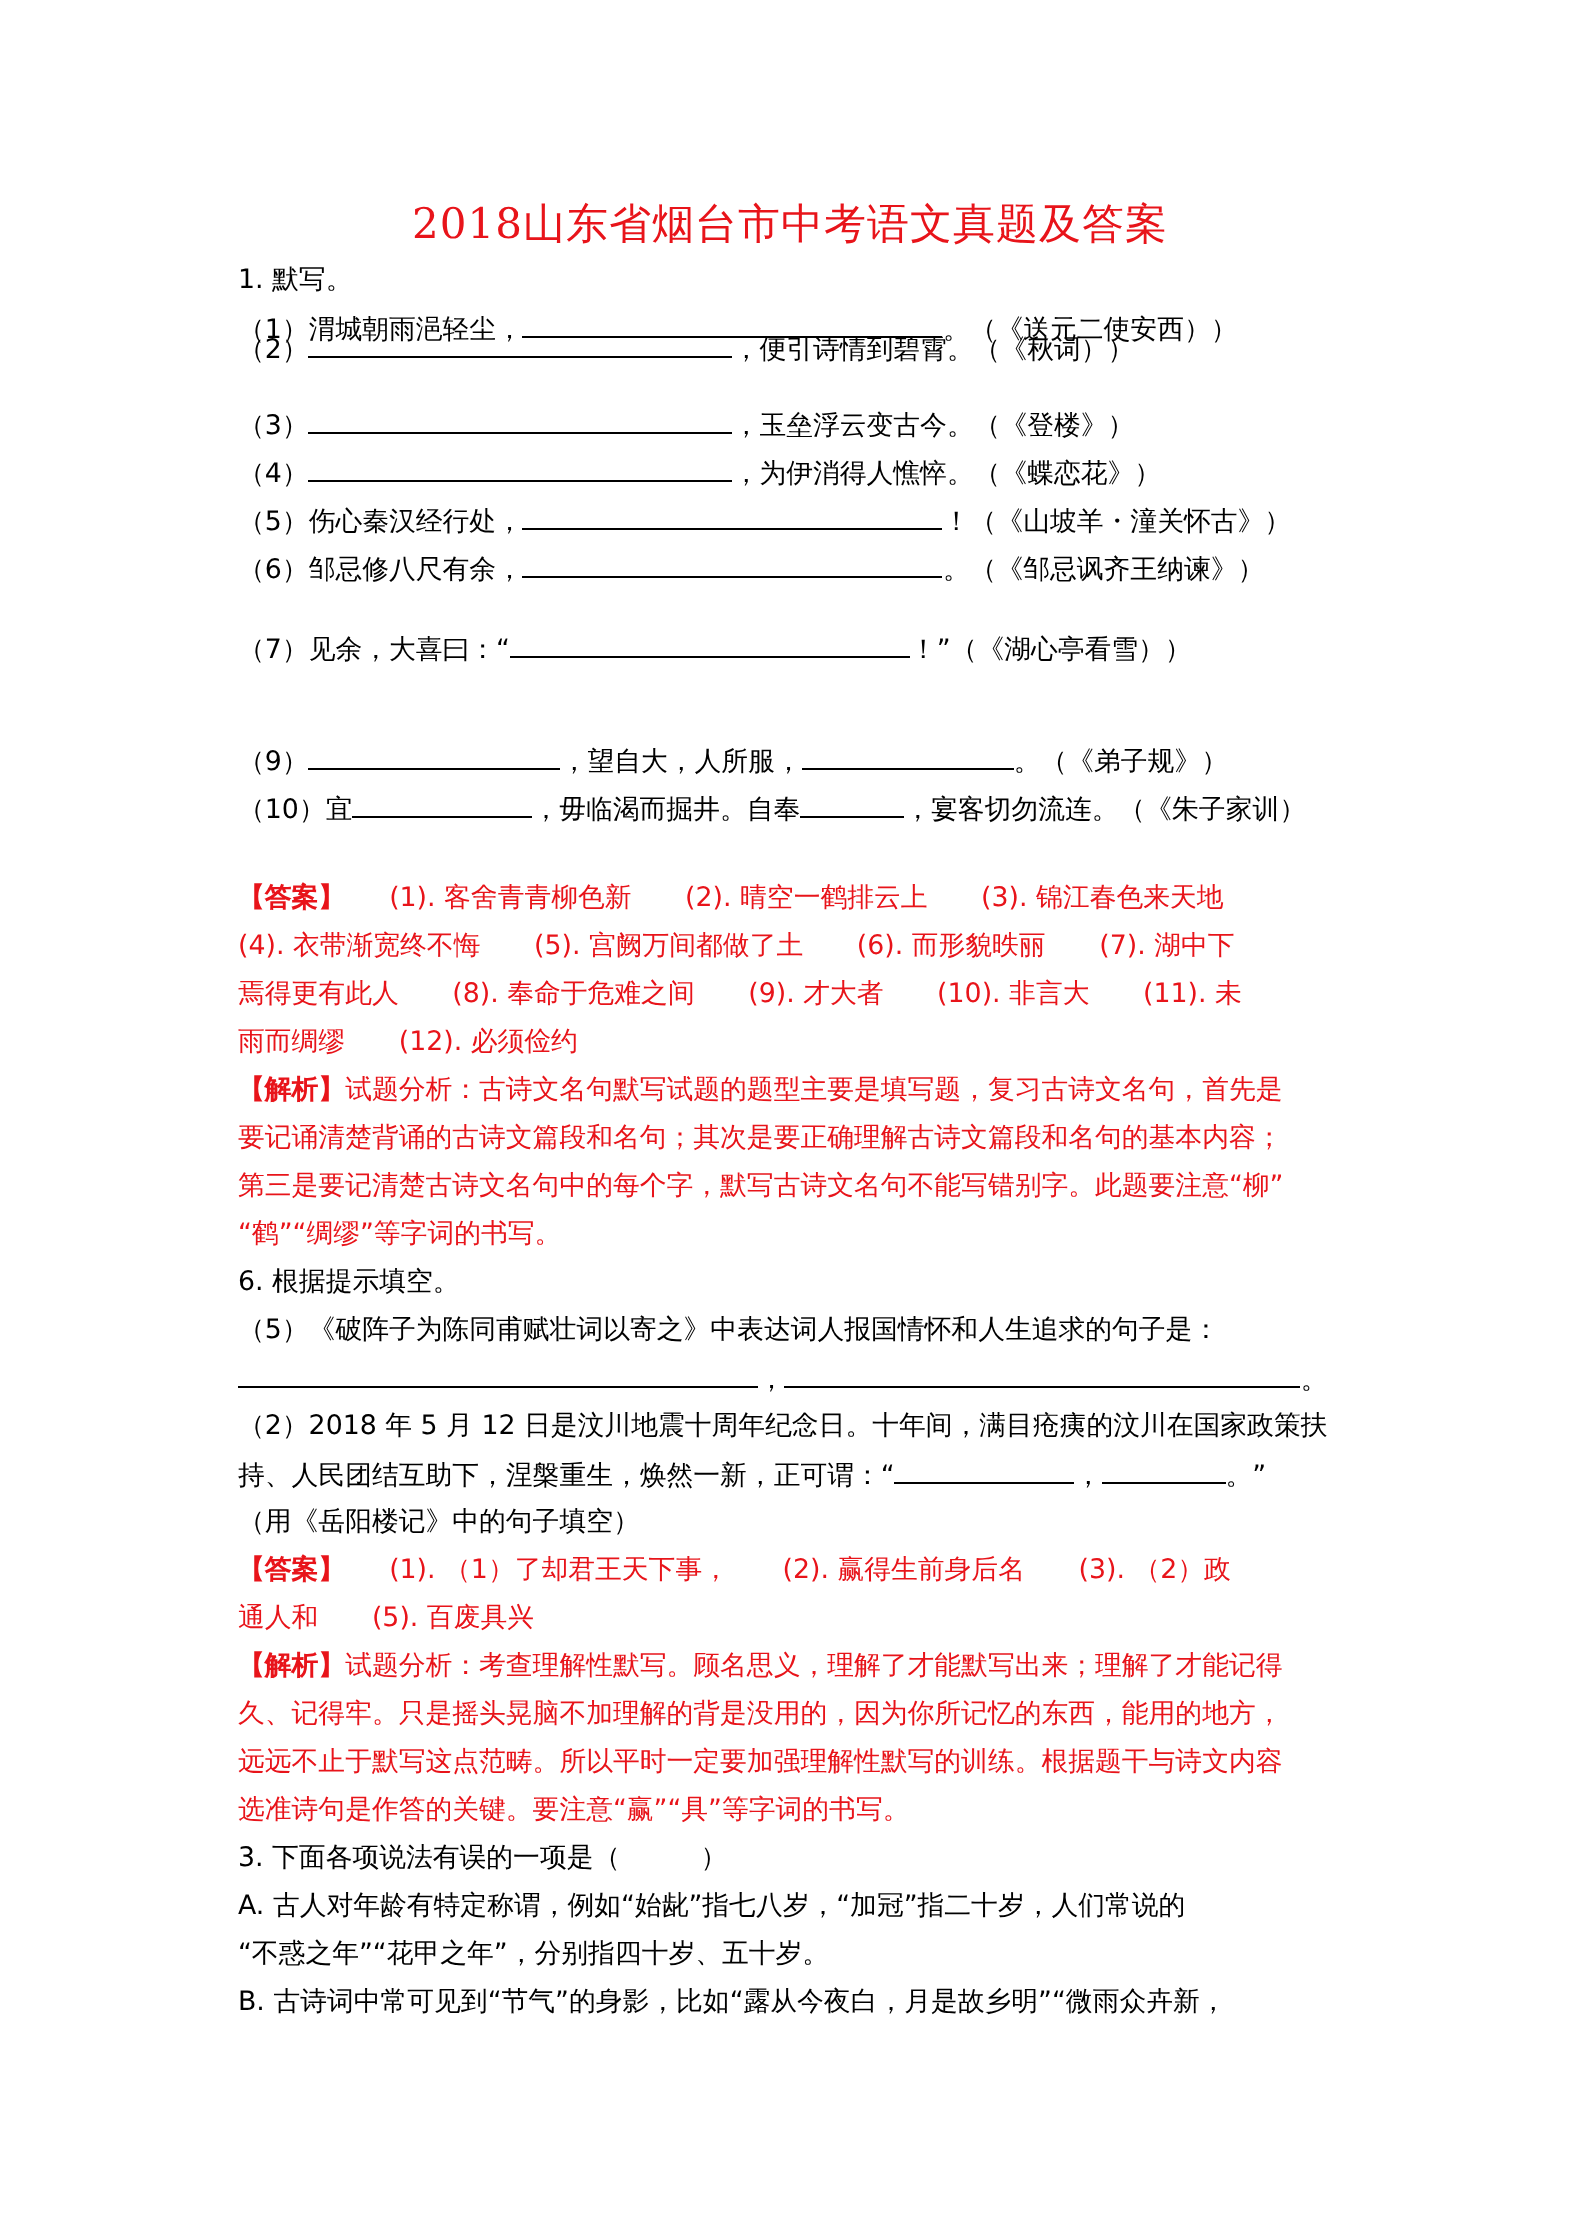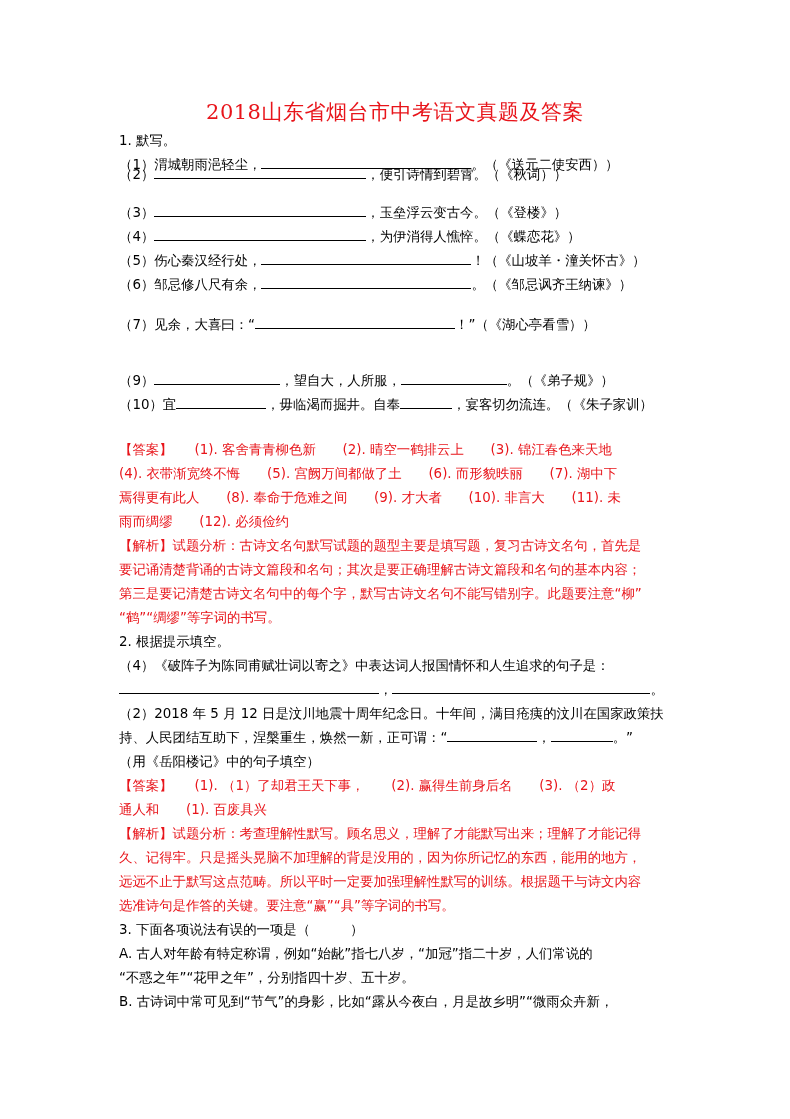--- a/index.html
+++ b/index.html
@@ -4,21 +4,21 @@
 <style>
   html, body { margin:0; padding:0; background:#ffffff; }
   body { width:790px; height:1119px; position:relative; overflow:hidden;
          font-family:"DejaVu Sans", "Liberation Sans", sans-serif; color:#000; }
   .page { position:absolute; left:0; top:0; width:790px; height:1048px; }
   .title { position:absolute; left:0; width:790px; top:98px; text-align:center;
            font-family:"DejaVu Serif", "Liberation Serif", serif; font-size:21px; color:#e8141a; letter-spacing:0.5px; }
   .line { position:absolute; left:119px; width:560px; font-size:13.4px; line-height:18px; white-space:nowrap; }
   .red { color:#e8141a; }
   .blank { display:inline-block; border-bottom:1px solid #000; height:12px; vertical-align:baseline; }
-  .tag { font-weight:normal; }
+  .tag { font-weight:bold; }
   .gap { display:inline-block; }
 </style>
 </head>
 <body>
 
 <div class="page">
 
   <div class="title">2018山东省烟台市中考语文真题及答案</div>
 
   <div class="line" style="top:132px">1. 默写。</div>
@@ -59,35 +59,35 @@
   <div class="line red" style="top:489px">焉得更有此人　　(8). 奉命于危难之间　　(9). 才大者　　(10). 非言大　　(11). 未</div>
   <div class="line red" style="top:513px">雨而绸缪　　(12). 必须俭约</div>
 
   <div class="line red" style="top:537px">
     <span class="tag">【解析】</span><span>试题分析：古诗文名句默写试题的题型主要是填写题，复习古诗文名句，首先是</span>
   </div>
   <div class="line red" style="top:561px">要记诵清楚背诵的古诗文篇段和名句；其次是要正确理解古诗文篇段和名句的基本内容；</div>
   <div class="line red" style="top:585px">第三是要记清楚古诗文名句中的每个字，默写古诗文名句不能写错别字。此题要注意“柳”</div>
   <div class="line red" style="top:609px">“鹤”“绸缪”等字词的书写。</div>
 
-  <div class="line" style="top:633px">2. 根据提示填空。</div>
-  <div class="line" style="top:657px">（4）《破阵子为陈同甫赋壮词以寄之》中表达词人报国情怀和人生追求的句子是：</div>
+  <div class="line" style="top:633px">6. 根据提示填空。</div>
+  <div class="line" style="top:657px">（5）《破阵子为陈同甫赋壮词以寄之》中表达词人报国情怀和人生追求的句子是：</div>
   <div class="line" style="top:681px">
     <span class="blank" style="width:260px"></span><span>，</span><span class="blank" style="width:258px"></span><span>。</span>
   </div>
   <div class="line" style="top:705px">（2）2018 年 5 月 12 日是汶川地震十周年纪念日。十年间，满目疮痍的汶川在国家政策扶</div>
   <div class="line" style="top:753px">（用《岳阳楼记》中的句子填空）</div>
   <div class="line" style="top:729px">
     <span>持、人民团结互助下，涅槃重生，焕然一新，正可谓：“</span><span class="blank" style="width:90px"></span><span>，</span><span class="blank" style="width:62px"></span><span>。”</span>
   </div>
 
   <div class="line red" style="top:777px">
     <span class="tag">【答案】</span><span class="gap" style="width:22px"></span><span>(1). （1）了却君王天下事，　　(2). 赢得生前身后名　　(3). （2）政</span>
   </div>
-  <div class="line red" style="top:801px">通人和　　(1). 百废具兴</div>
+  <div class="line red" style="top:801px">通人和　　(5). 百废具兴</div>
 
   <div class="line red" style="top:825px">
     <span class="tag">【解析】</span><span>试题分析：考查理解性默写。顾名思义，理解了才能默写出来；理解了才能记得</span>
   </div>
   <div class="line red" style="top:849px">久、记得牢。只是摇头晃脑不加理解的背是没用的，因为你所记忆的东西，能用的地方，</div>
   <div class="line red" style="top:873px">远远不止于默写这点范畴。所以平时一定要加强理解性默写的训练。根据题干与诗文内容</div>
   <div class="line red" style="top:897px">选准诗句是作答的关键。要注意“赢”“具”等字词的书写。</div>
 
   <div class="line" style="top:921px">3. 下面各项说法有误的一项是（　　　）</div>
   <div class="line" style="top:945px">A. 古人对年龄有特定称谓，例如“始龀”指七八岁，“加冠”指二十岁，人们常说的</div>

